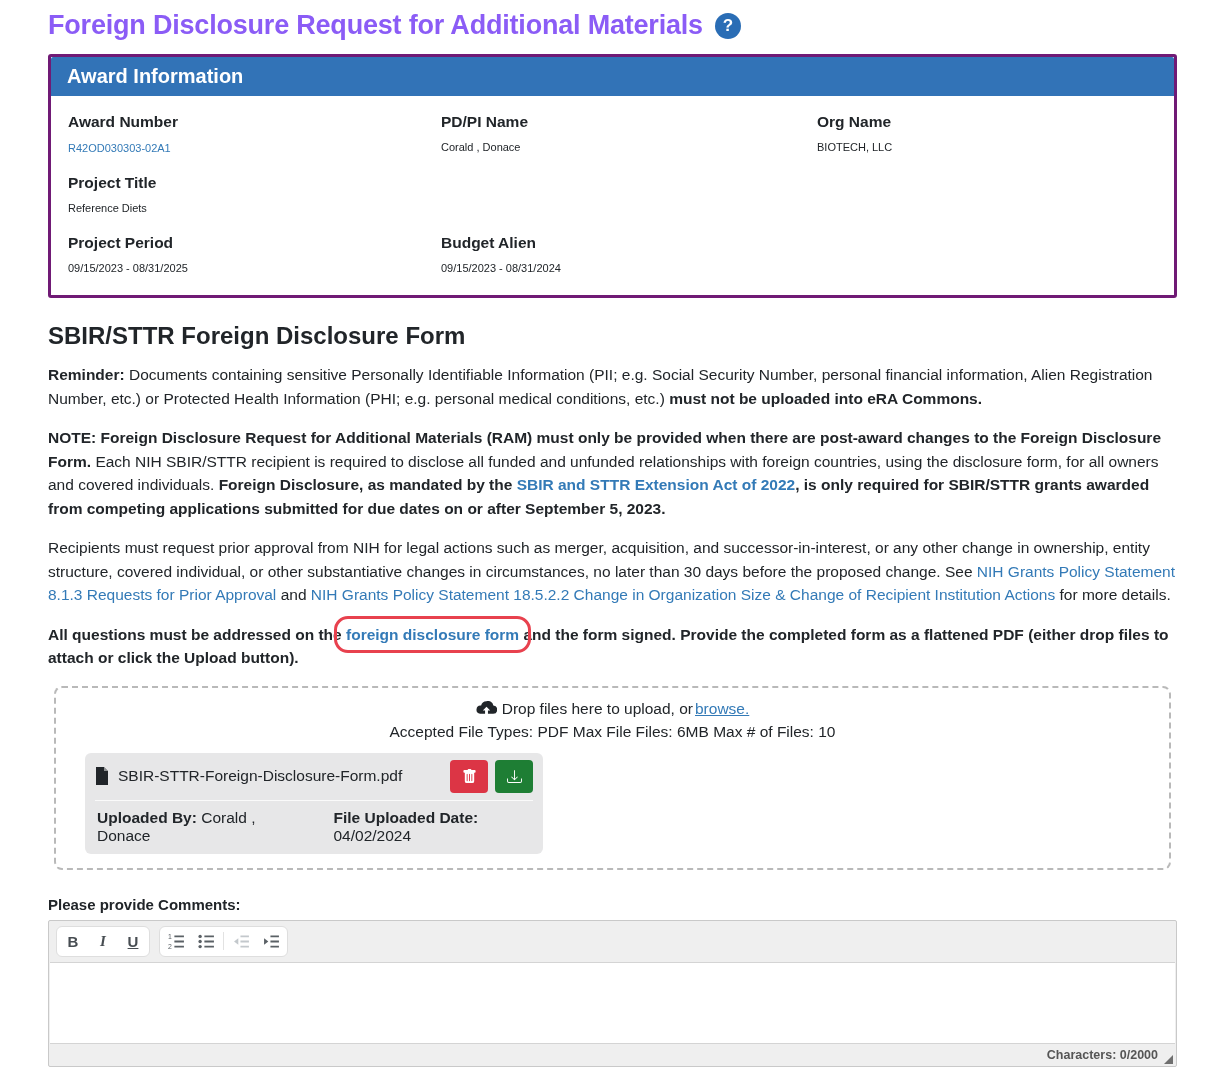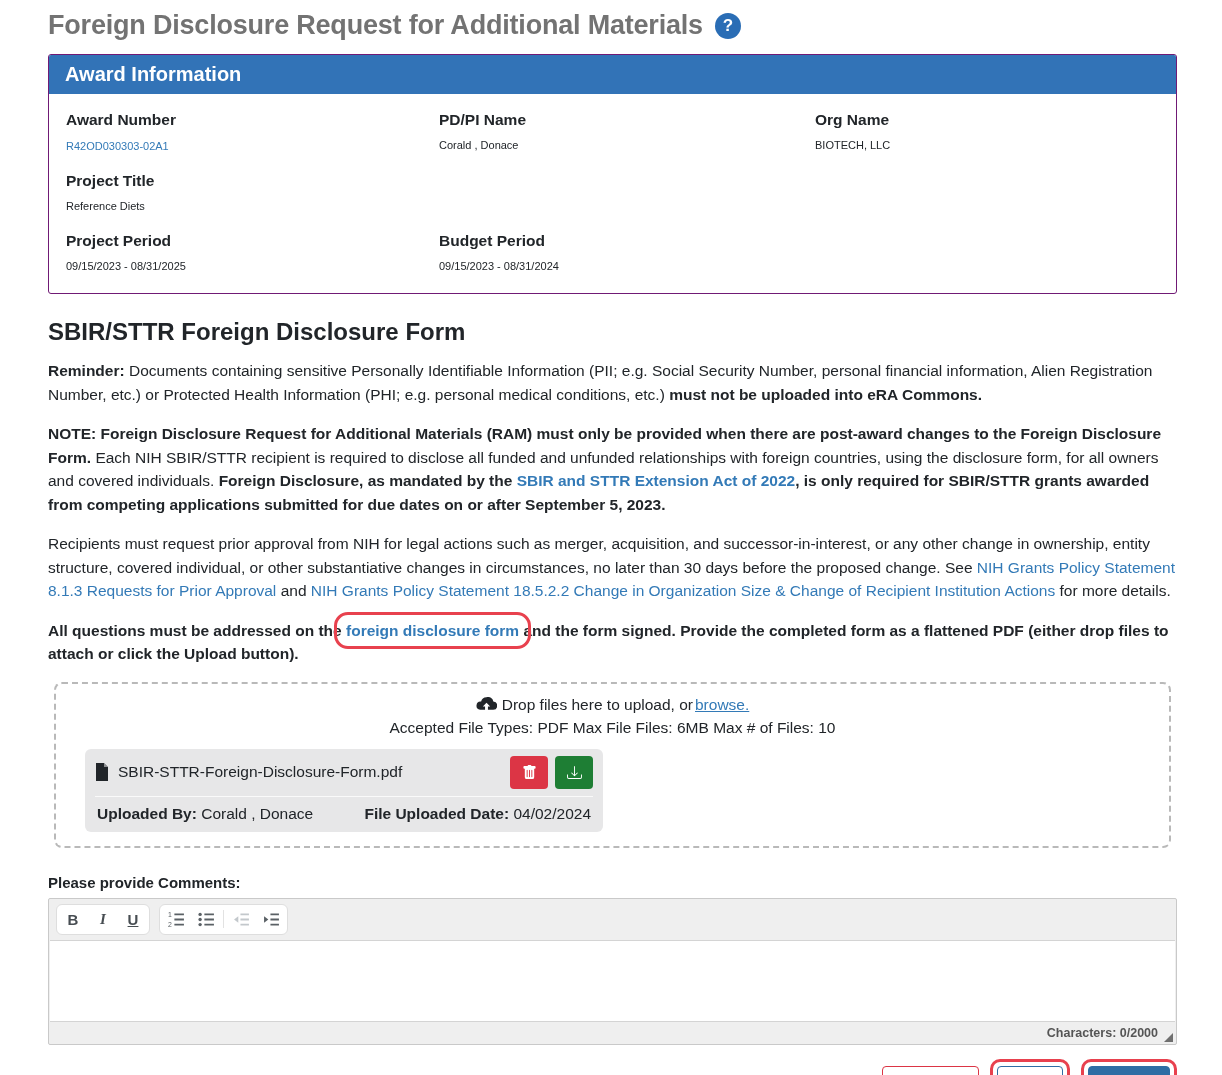--- a/index.html
+++ b/index.html
@@ -14,29 +14,29 @@
   *{box-sizing:border-box;}
   html,body{margin:0;padding:0;}
   body{
     width:1222px;height:1075px;overflow:hidden;background:#fff;
     font-family:"Liberation Sans", sans-serif;color:var(--text);
   }
   .container{margin:0 45px 0 48px;}
 
   
   .title-row{display:flex;align-items:center;gap:12px;margin:10px 0 13px;}
-  .title-row h1{margin:0;font-size:27px;font-weight:700;color:#737373;letter-spacing:-0.2px;}
+  .title-row h1{margin:0;font-size:27px;font-weight:700;color:#8b5cf6;letter-spacing:-0.2px;}
   .help-icon{
     width:26px;height:26px;border-radius:50%;background:#2a6db5;color:#fff;
     display:flex;align-items:center;justify-content:center;
     font-size:17px;font-weight:700;cursor:pointer;flex:0 0 auto;
   }
 
   
-  .award-panel{border:1px solid #701a75;border-radius:3px;margin-bottom:24px;}
+  .award-panel{border:3px solid #701a75;border-radius:3px;margin-bottom:24px;}
   .panel-header{
     background:var(--header-blue);color:#fff;font-size:20px;font-weight:700;
     padding:8px 16px;border-radius:2px 2px 0 0;
   }
   .panel-body{padding:15px 17px 16px;}
   .award-grid{display:grid;grid-template-columns:373px 376px auto;grid-row-gap:13px;}
   .cell .lbl{font-weight:700;font-size:15.5px;margin-bottom:3px;}
   .cell .val{font-size:11px;}
   .cell{line-height:22px;}
   .span-row{grid-column:1 / span 3;}
@@ -60,21 +60,21 @@
   
   .dropzone{
     margin:2px 6px 0 6px;border:2px dashed #b9b9b9;border-radius:8px;
     padding:12px 14px 14px;
   }
   .drop-line{display:flex;align-items:center;justify-content:center;gap:5px;font-size:15.5px;}
   .drop-line svg{flex:0 0 auto;}
   .constraints{text-align:center;font-size:15.5px;margin-top:5px;}
   .constraints strong{font-weight:400;margin-top:35px;}
 
-  .file-card{width:518px;margin:12px 0 0 15px;background:#e7e7e8;border-radius:6px;overflow:hidden;}
+  .file-card{width:458px;margin:12px 0 0 15px;background:#e7e7e8;border-radius:6px;overflow:hidden;}
   .file-row-top{display:flex;align-items:center;padding:7px 10px;}
   .file-row-top .file-name{font-size:15.5px;margin-left:9px;}
   .icon-btn{
     width:38px;height:33px;border:none;border-radius:4px;cursor:pointer;
     display:flex;align-items:center;justify-content:center;color:#fff;padding:0;
   }
   .btn-del{background:var(--delete-red);margin-left:auto;}
   .btn-dl{background:var(--download-green);margin-left:7px;}
   .file-sep{height:1px;background:#fafafa;margin:0 10px;}
   .file-row-bottom{display:flex;justify-content:space-between;padding:8px 12px 9px;font-size:15.5px;gap:48px;}
@@ -145,21 +145,21 @@
         </div>
         <div class="cell span-row">
           <div class="lbl">Project Title</div>
           <div class="val">Reference Diets</div>
         </div>
         <div class="cell">
           <div class="lbl">Project Period</div>
           <div class="val">09/15/2023 - 08/31/2025</div>
         </div>
         <div class="cell">
-          <div class="lbl">Budget Period</div>
+          <div class="lbl">Budget Alien</div>
           <div class="val">09/15/2023 - 08/31/2024</div>
         </div>
       </div>
     </div>
   </section>
 
   <h2 class="section-heading">SBIR/STTR Foreign Disclosure Form</h2>
 
   <p class="para">
     <strong>Reminder:</strong>

